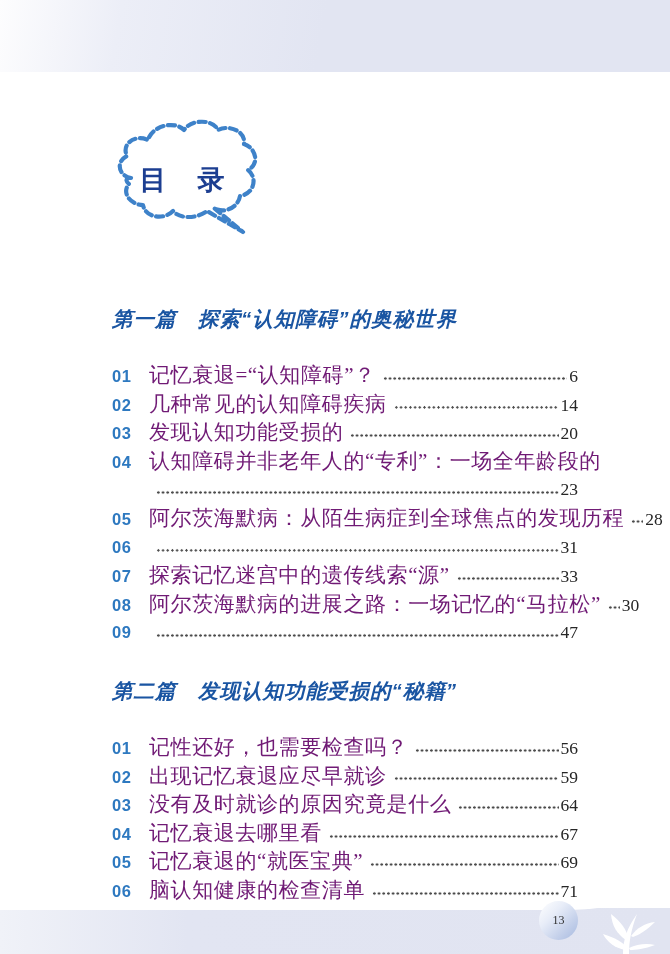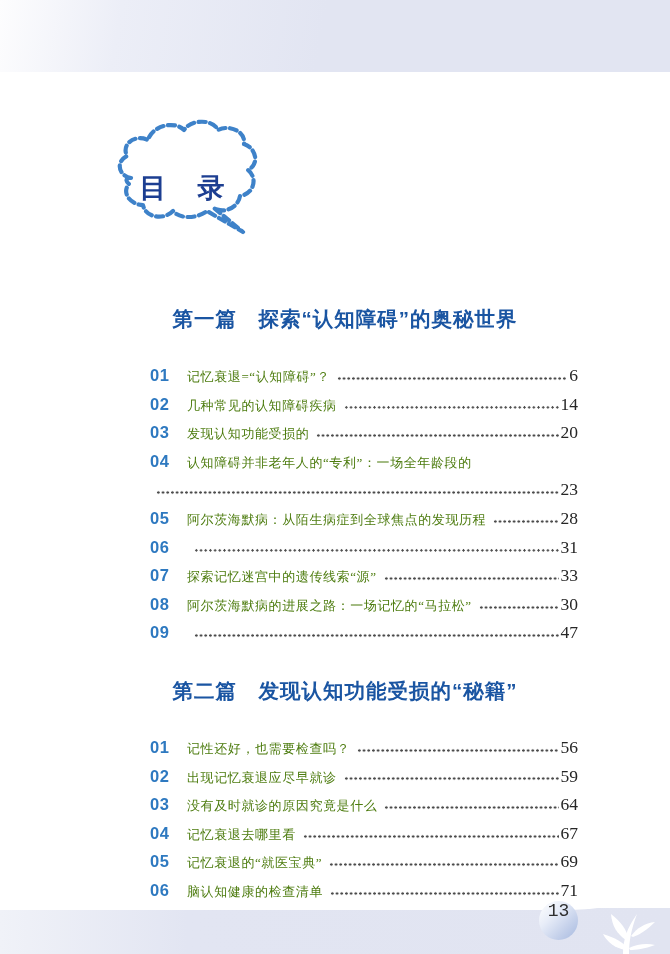--- a/index.html
+++ b/index.html
@@ -21,50 +21,50 @@
     position:absolute;top:72px;bottom:44px;left:0;right:0;background:#ffffff;
     border-top-right-radius:78px 34px;
     border-bottom-right-radius:105px 40px;
   }
   
   .cloud-wrap{position:absolute;left:103px;top:116px;width:164px;height:134px;}
   .cloud-wrap svg{position:absolute;left:0;top:0;}
   .cloud-text{
     position:absolute;left:0;top:46px;width:160px;text-align:center;
     font-family:"Liberation Sans","DejaVu Sans",sans-serif;
-    font-weight:bold;font-size:27px;color:#1c3e91;letter-spacing:2px;margin-top:8px;
+    font-weight:bold;font-size:27px;color:#1c3e91;letter-spacing:2px;
   }
   
   .toc{position:absolute;left:112px;width:466px;top:304px;}
   .sec-heading{
     font-family:"Liberation Sans","DejaVu Sans",sans-serif;
-    font-weight:bold;font-size:20.5px;color:#1a55a2;text-align:center;
-    letter-spacing:1px;line-height:30px;margin:0 0 27px 0;white-space:nowrap;
+    font-weight:bold;font-size:20.5px;color:#1a55a2;
+    letter-spacing:1px;line-height:30px;margin:0 0 27px 0;white-space:nowrap;font-style:italic;
   }
   .sec-heading.second{margin-top:29px;}
   .row{display:flex;align-items:baseline;line-height:28.6px;height:28.6px;}
   .num{
     flex:0 0 37px;font-family:"Liberation Sans","DejaVu Sans",sans-serif;
-    font-weight:bold;font-size:16.5px;color:#2e79c0;letter-spacing:0.5px;margin-left:38px;
+    font-weight:bold;font-size:16.5px;color:#2e79c0;letter-spacing:0.5px;
   }
   .indent{flex:0 0 37px;}
-  .title{flex:0 0 auto;font-size:13px;color:#4d7c0f;letter-spacing:0.6px;white-space:nowrap;}
+  .title{flex:0 0 auto;font-size:21px;color:#701a75;letter-spacing:0.6px;white-space:nowrap;}
   .leader{
     flex:1 1 auto;align-self:center;height:5px;min-width:12px;margin:6px 2px 0 7px;
     background-image:radial-gradient(circle,#4b4b4b 1.05px,rgba(0,0,0,0) 1.35px);
     background-size:4.7px 4.7px;background-repeat:repeat-x;background-position:left center;
   }
   .pg{flex:0 0 auto;font-size:17.5px;color:#262626;}
   
   .page-badge{
     position:absolute;left:539px;top:901px;width:39px;height:39px;border-radius:50%;
     background:linear-gradient(135deg,#ffffff 0%,#e8edf8 35%,#c4d0ea 70%,#a6b9e0 100%);
-    display:flex;align-items:flex-start;justify-content:center;
-    font-family:Liberation Mono, monospace;
-    font-size:18px;color:#2f2f2f;
+    display:flex;align-items:center;justify-content:center;
+    font-family:Liberation Serif, serif;
+    font-size:12px;color:#2f2f2f;
   }
   
   .leaf{position:absolute;left:585px;top:906px;}
 </style>
 </head>
 <body>
 
 <div class="page">
 
   <div class="band-top"></div>

